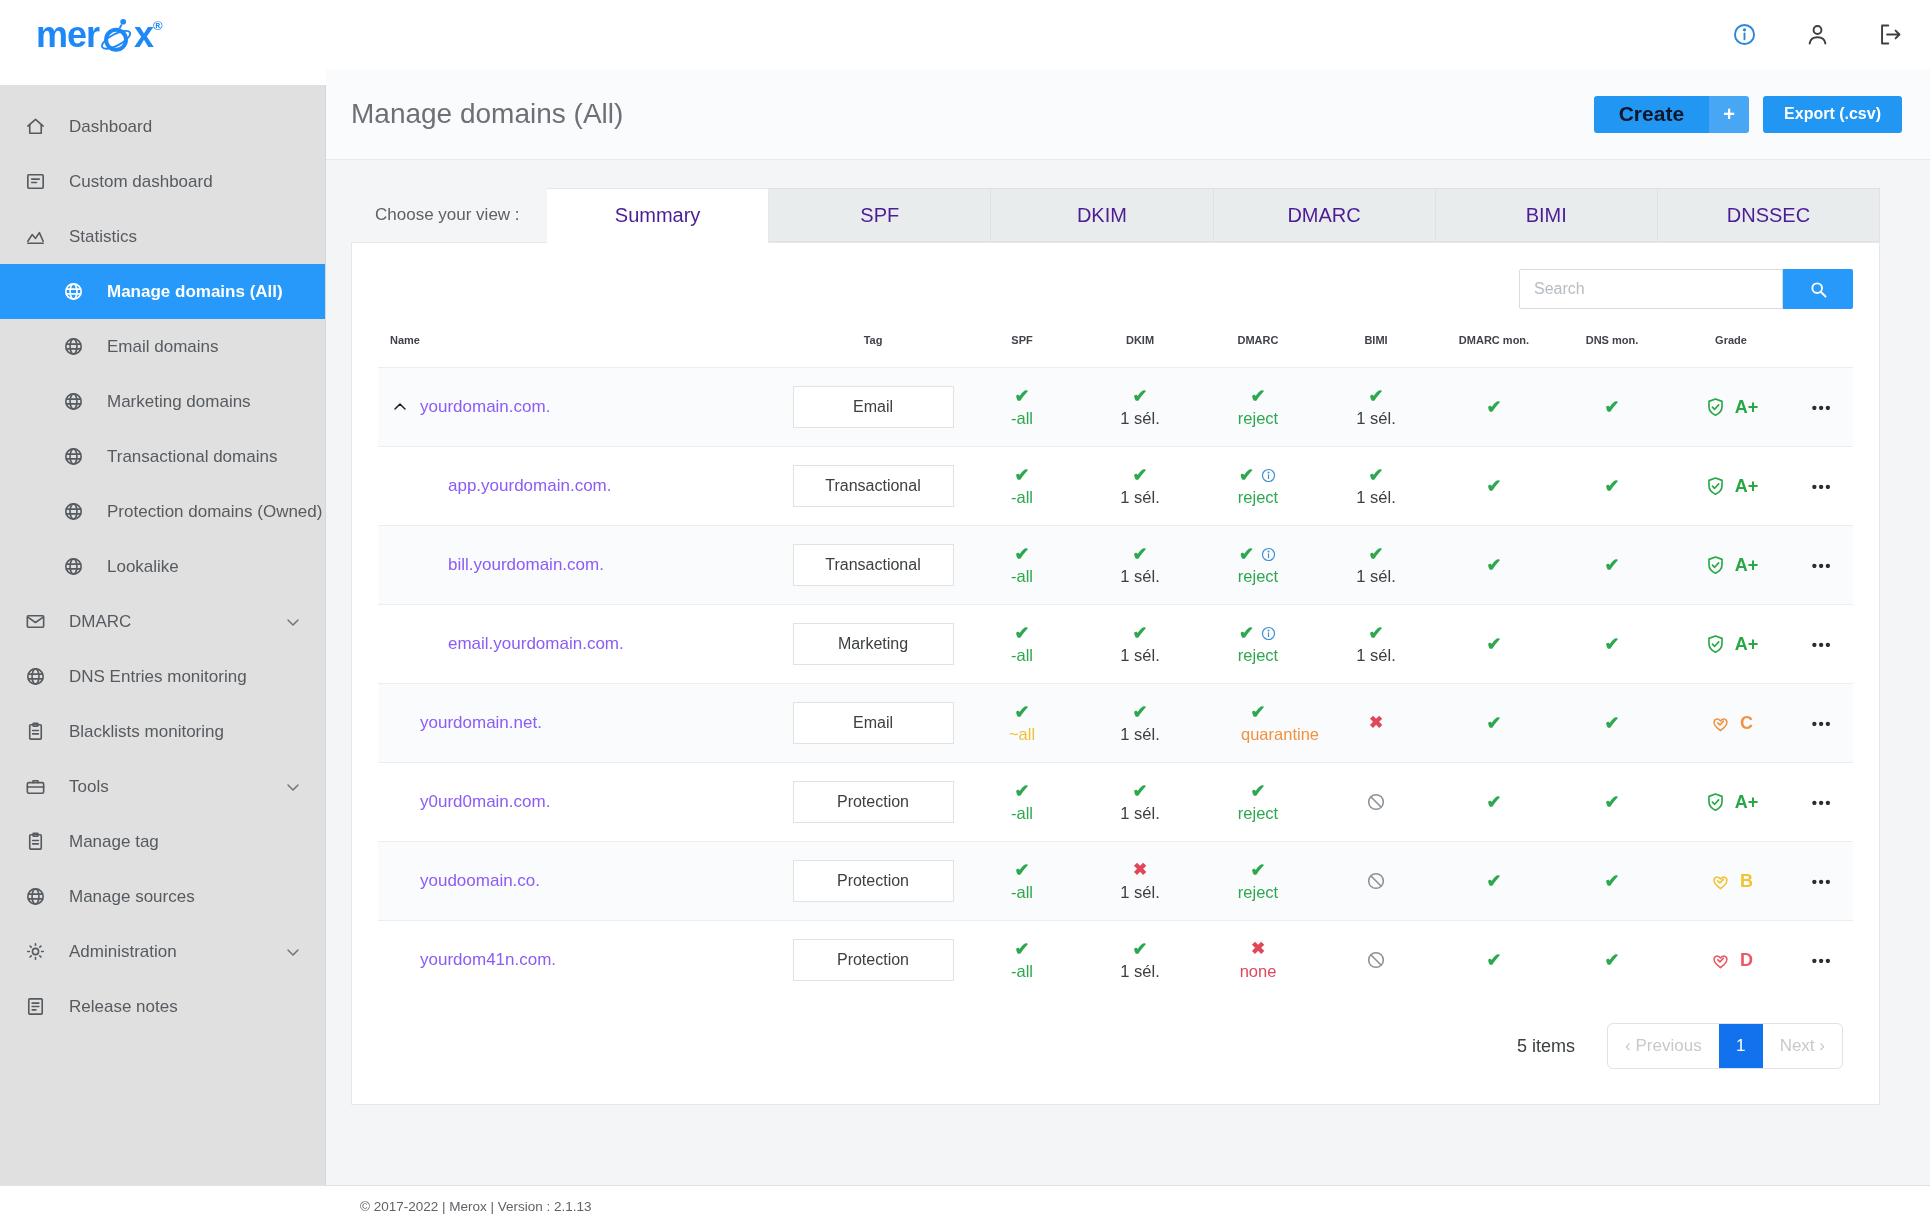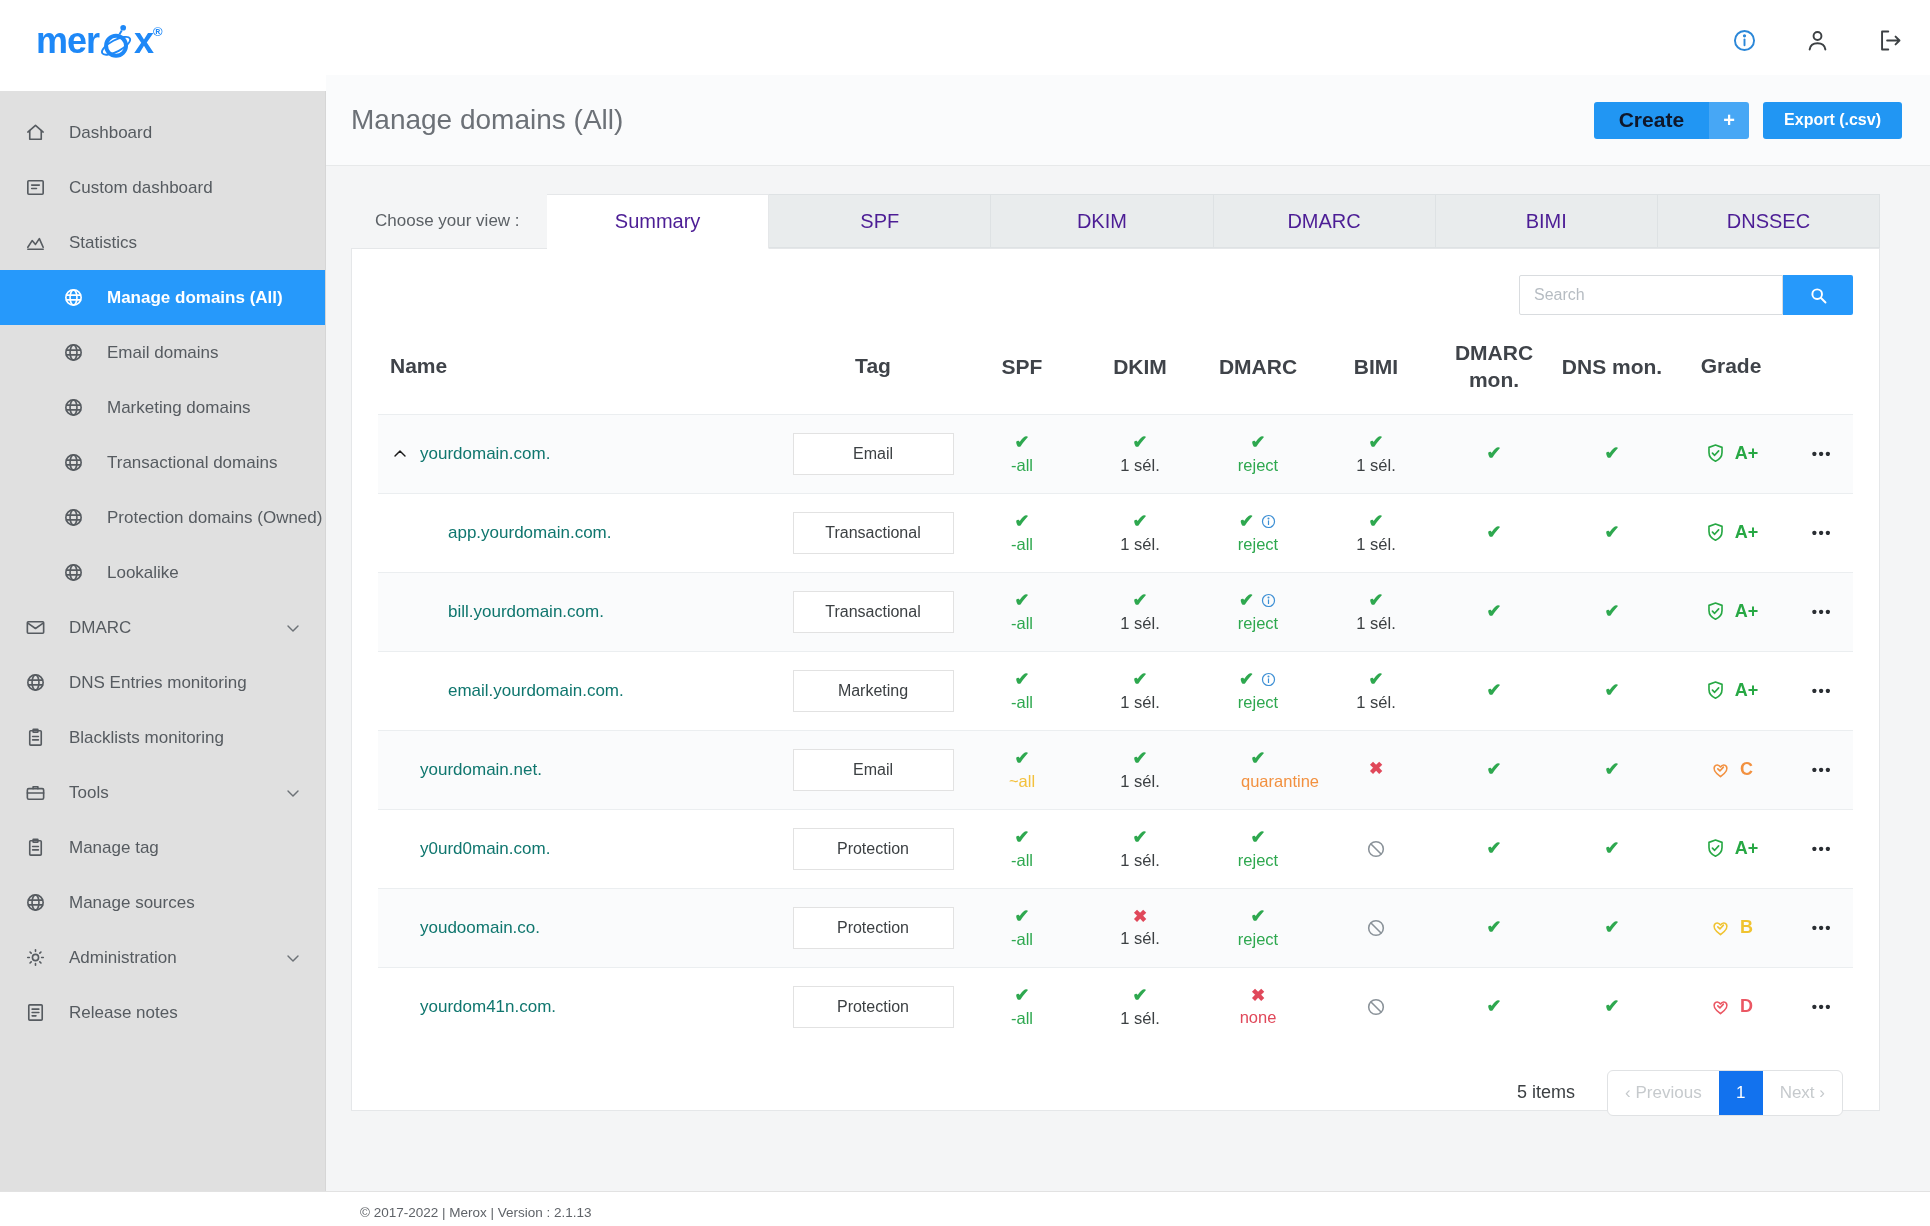--- a/index.html
+++ b/index.html
@@ -1,20 +1,20 @@
 <!DOCTYPE html>
 <html><head>
 <meta charset="utf-8">
 <style>
   * { box-sizing: border-box; margin: 0; padding: 0; }
   html,body { width:1930px; height:1226px; }
   body { font-family:"Liberation Sans", sans-serif; background:#fff; overflow:hidden; color:#3c4043; }
 
   
-  .topbar { height:69px; background:#fff; display:flex; align-items:center; padding:0 26px 0 36px;margin-top:6px; }
+  .topbar { height:69px; background:#fff; display:flex; align-items:center; padding:0 26px 0 36px; }
   .logo { display:flex; align-items:center; color:#1e88f7; font-weight:bold; font-size:36px; letter-spacing:-1px; cursor:pointer; }
   .logo .reg { font-size:13px; align-self:flex-start; margin-top:4px; }
   .logo svg { margin:2px -2px 0 -1px; }
   .topbar-right { margin-left:auto; display:flex; align-items:center; gap:46px; }
   .topbar-right .tbicon { width:27px; height:27px; cursor:pointer; }
   .icn-info { color:#2b87d8; }
   .icn-user, .icn-exit { color:#3c4043; }
 
   
   .body-row { display:flex; height:1116px; }
@@ -47,34 +47,34 @@
 
   
   .card { background:#fff; border:1px solid #e5e7e9; height:863px; padding:22px 26px 4px; position:relative; z-index:1; }
   .search-row { display:flex; justify-content:flex-end; margin:4px 0 14px; }
   .search-input { width:264px; height:40px; border:1px solid #d9dcdf; border-radius:2px 0 0 2px; padding:0 14px; font-size:16px; font-family:inherit; color:#5f6368; outline:none; }
   .search-input::placeholder { color:#b6bcc2; }
   .search-btn { width:70px; height:40px; background:#2699fb; border:none; border-radius:0 2px 2px 0; cursor:pointer; display:flex; align-items:center; justify-content:center; }
   .search-btn svg { width:21px; height:21px; color:#fff; }
 
   
-  .thead { display:flex; align-items:center; padding:10px 0 20px; font-weight:bold; font-size:21px; color:#3f4349; }
+  .thead { display:flex; align-items:center; padding:10px 0 20px; font-weight:bold; font-size:11px; color:#3f4349; }
   .col-name { flex:1; padding-left:12px; text-align:left; }
   .col-tag { width:180px; text-align:center; }
   .col-m { width:118px; text-align:center; line-height:1.3; }
   .col-grade { width:120px; text-align:center; }
   .col-act { width:62px; text-align:center; }
 
   .trow { display:flex; align-items:center; min-height:79px; border-top:1px solid #ebeef0; font-size:17px; }
   .trow:nth-child(odd) { background:#fafbfc; }
   .name-cell { flex:1; padding-left:12px; display:flex; align-items:center; }
   .exp-slot { width:30px; display:flex; align-items:center; }
   .exp-slot svg { width:20px; height:20px; color:#1b1b1b; cursor:pointer; }
   .name-cell.child { padding-left:40px; }
-  .dom-link { color:#0f766e; cursor:pointer; }
+  .dom-link { color:#8b5cf6; cursor:pointer; }
   .tag-cell { width:180px; display:flex; justify-content:center; }
   .tag-box { min-width:161px; height:42px; line-height:40px; background:#fff; border:1px solid #e2e2e2; text-align:center; color:#3c4043; font-size:16px; }
   .m-cell { width:118px; display:flex; flex-direction:column; align-items:center; justify-content:center; gap:1px; }
   .markline { display:flex; align-items:center; gap:6px; }
   .mark { font-size:18px; font-weight:bold; line-height:1.2; }
   .mark.check { color:#2ea84f; }
   .mark.cross { color:#e0485a; font-size:17px; }
   .mark-blocked { width:22px; height:22px; color:#8a9299; }
   .info-ic { width:17px; height:17px; color:#3d8fd4; }
   .sub { font-size:16.5px; line-height:1.25; }

